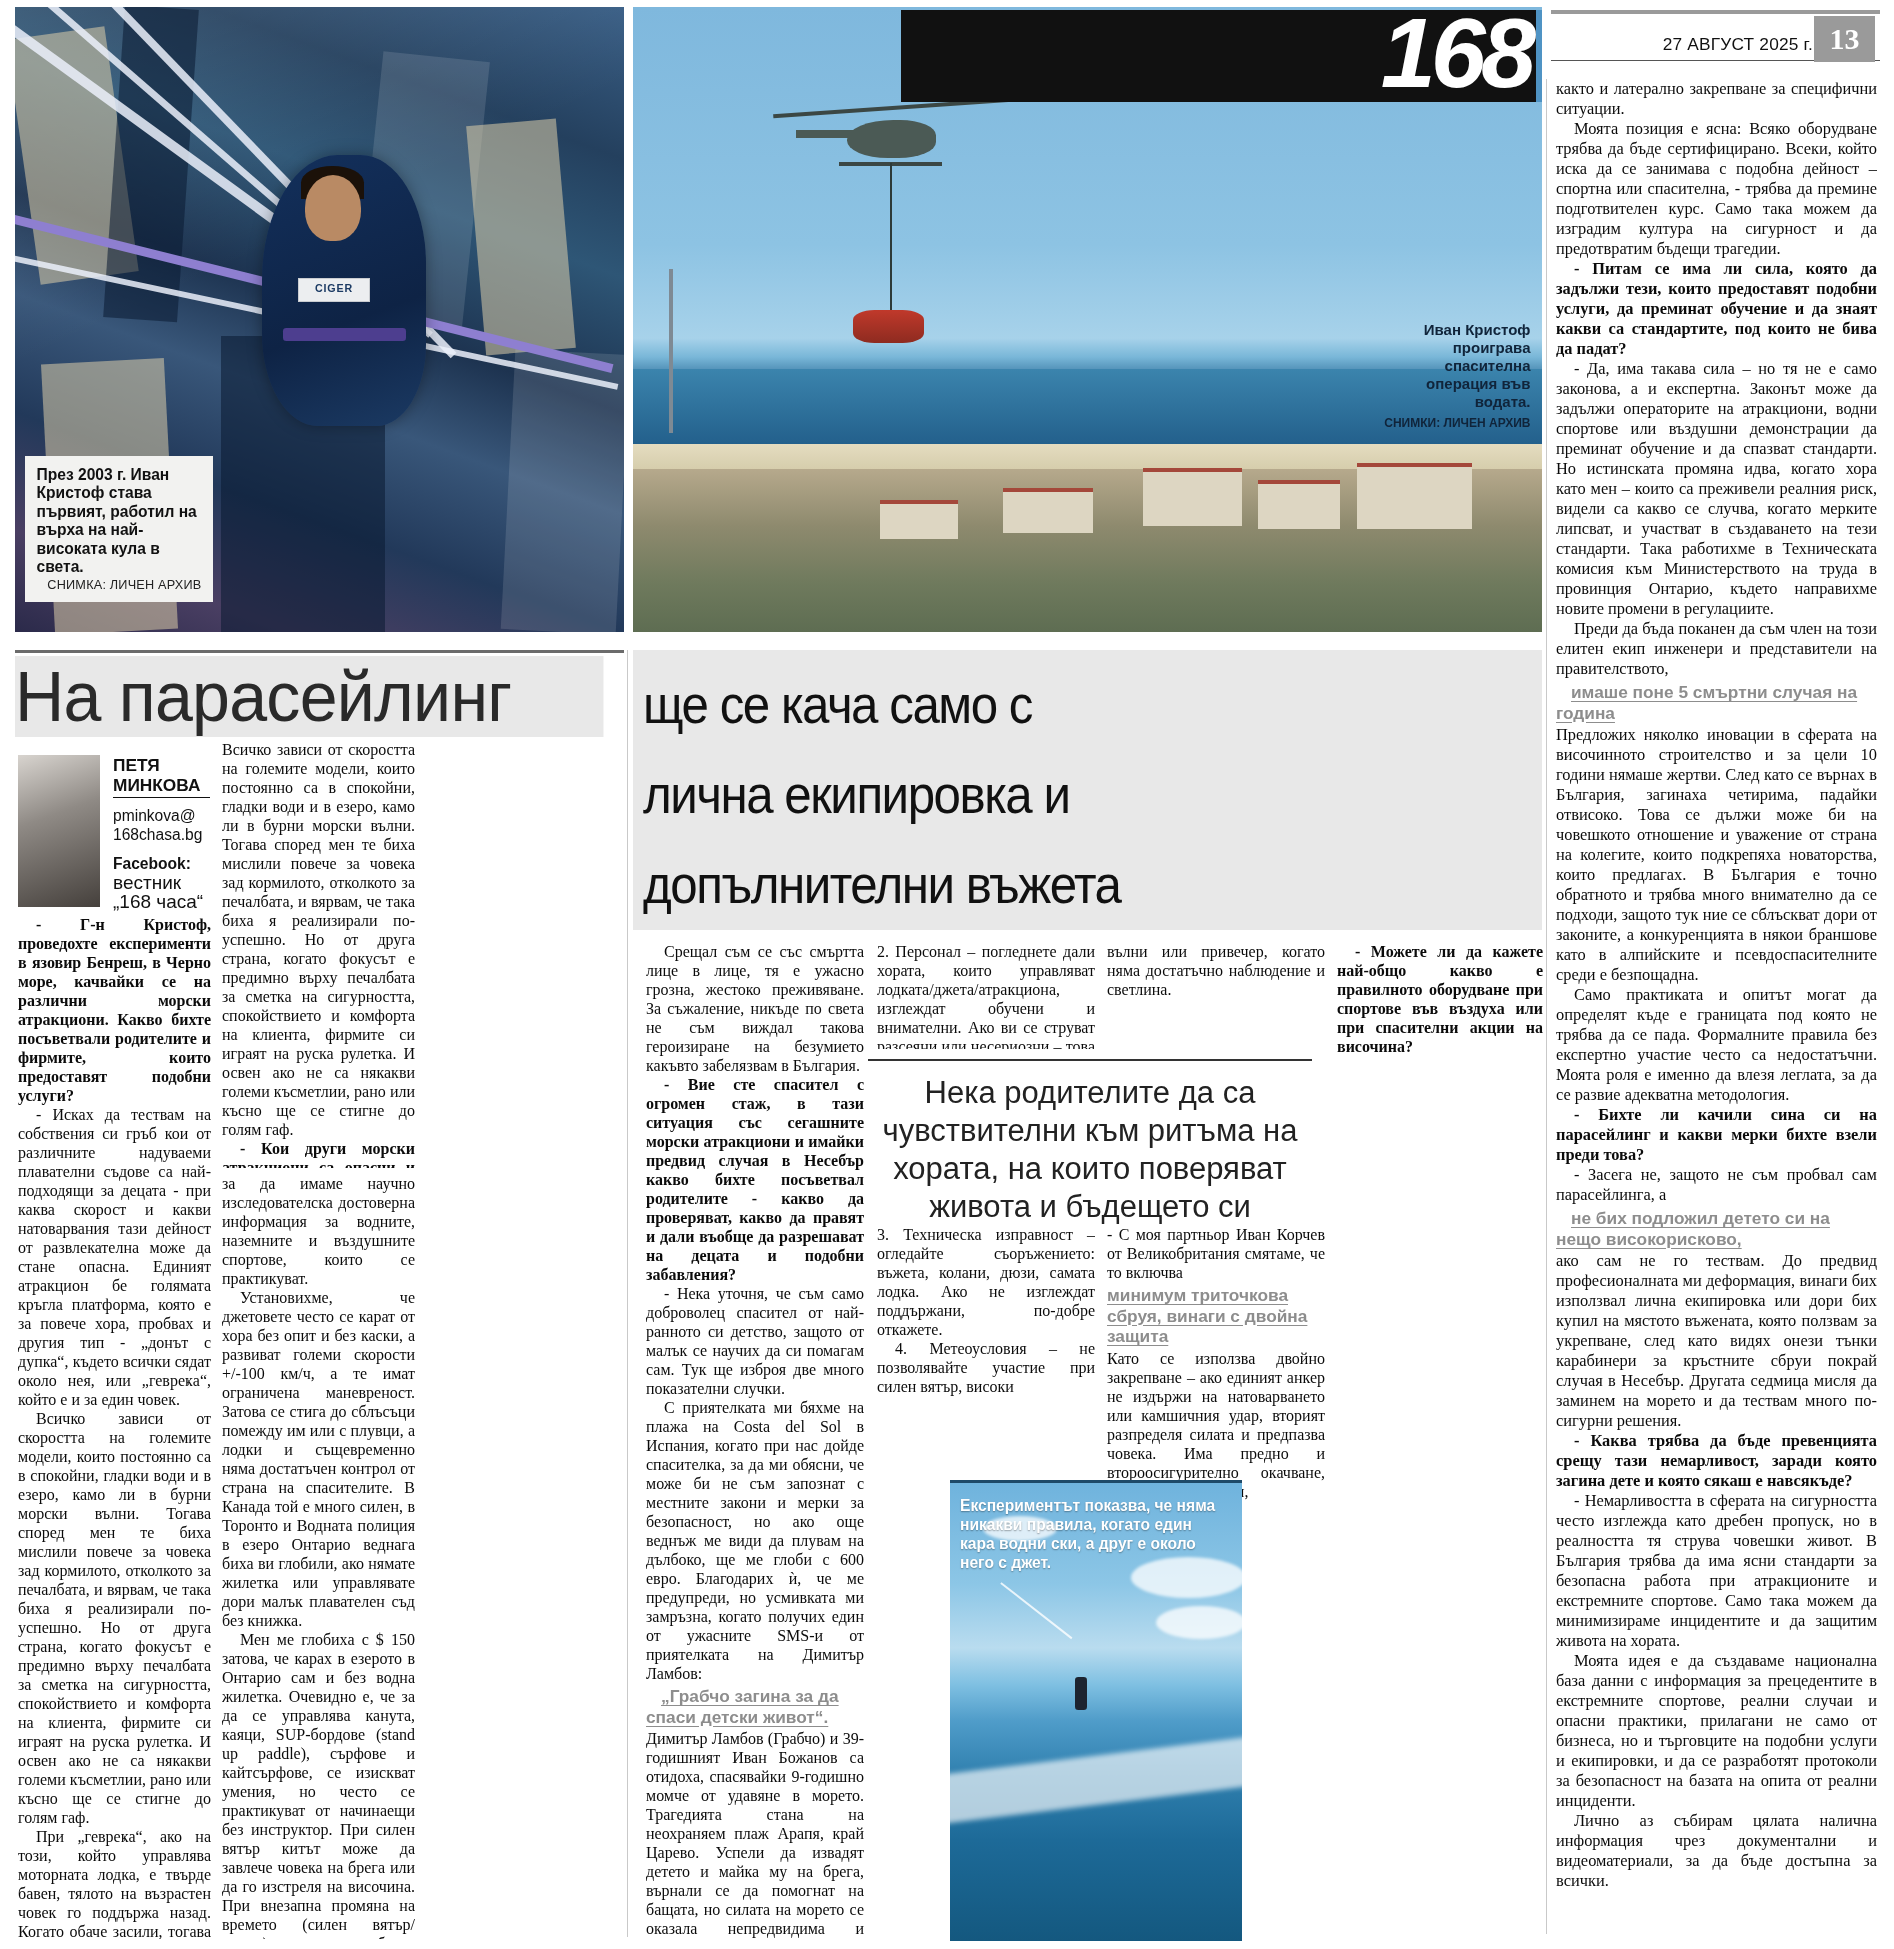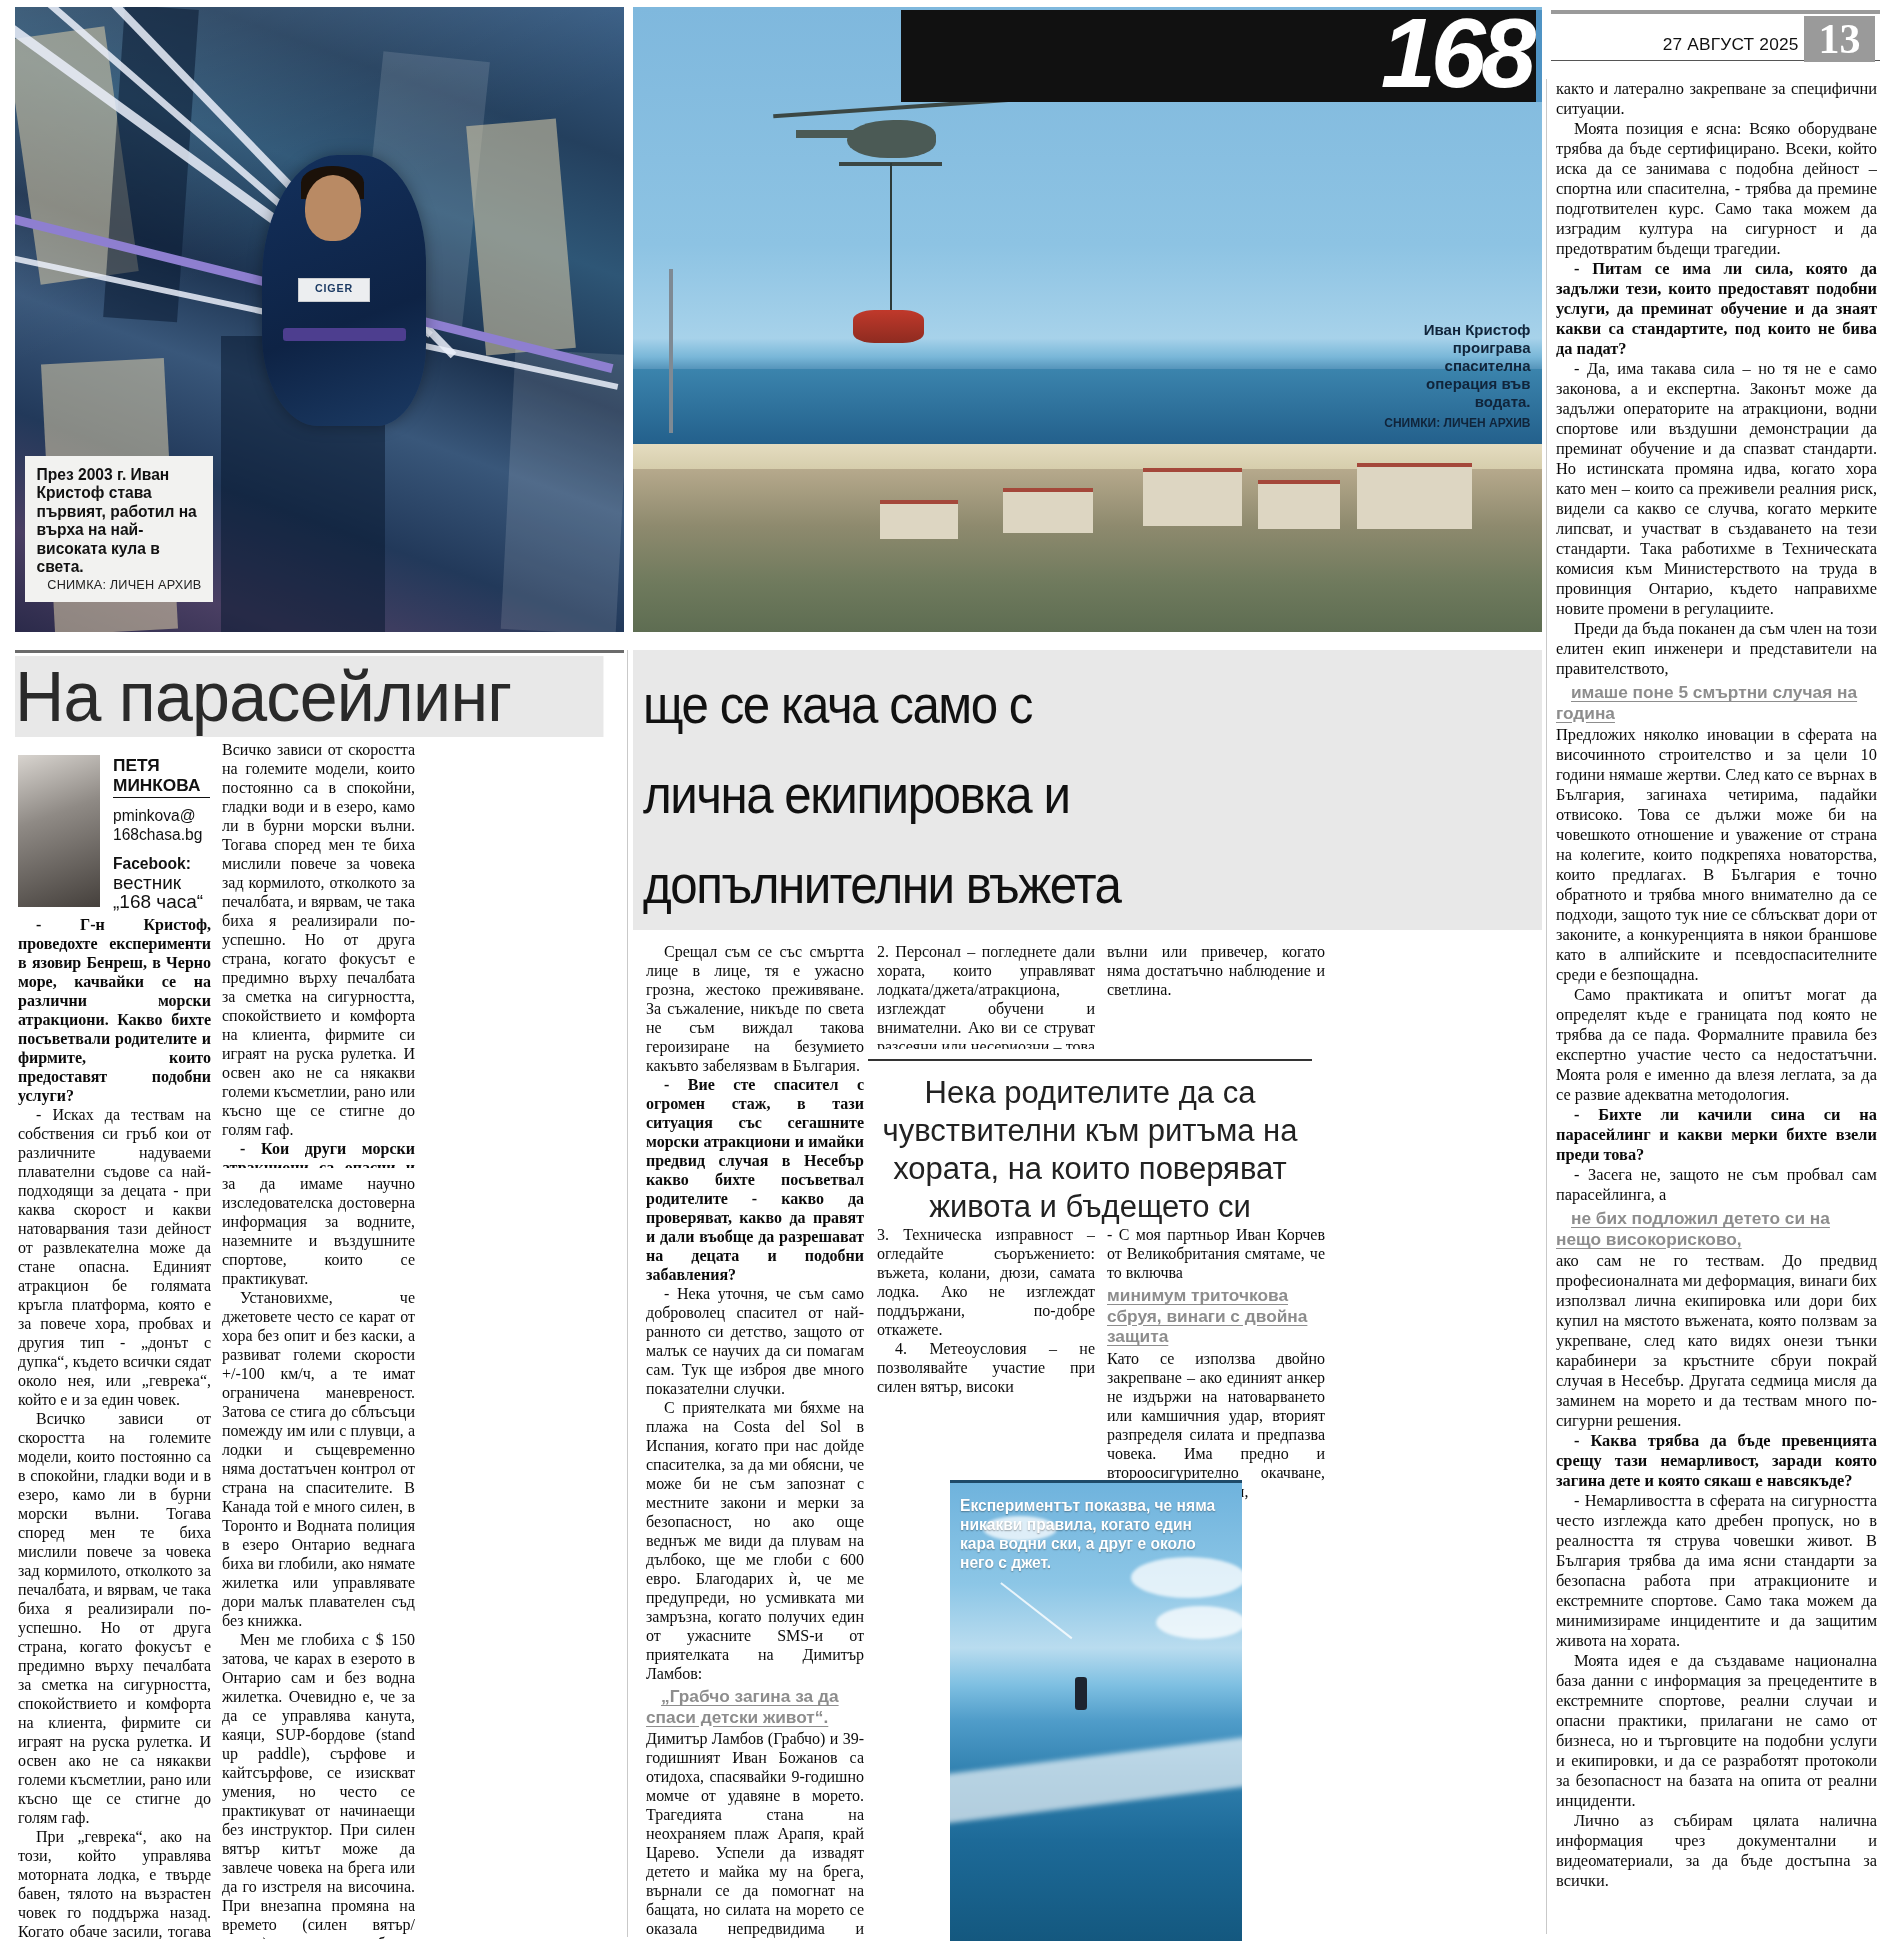--- a/index.html
+++ b/index.html
@@ -141,23 +141,23 @@
     position:absolute; left:1551px; top:10px; width:329px; height:51px;
     border-top:4.1px solid #9a9a9a; border-bottom:1.6px solid #555;
     background:#fff;
   }
   #rail-header .date {
     position:absolute; right:67px; top:20px;
     font-family:"Liberation Sans",sans-serif;
     font-size:17.3px; font-weight:400; color:#111; letter-spacing:0.2px;
   }
   #rail-header .pagenum {
-    position:absolute; right:5px; top:1.6px; width:71px; height:46px;
+    position:absolute; right:5px; top:1.6px; width:61px; height:46px;
     background:#9a9a9a; color:#fff;
-    font-family:"Liberation Serif",serif; font-weight:700; font-size:42px;
+    font-family:"Liberation Serif",serif; font-weight:700; font-size:30px;
     line-height:46px; text-align:center;
   }
   #rail-header .vrule {
     position:absolute; right:61px; top:1.6px; width:1.6px; height:46px; background:#555;
   }
 
   
   #kicker-rule { position:absolute; left:15px; top:650px; width:609px; height:2.5px; background:#6b6b6b; }
   #kicker {
     position:absolute; left:15px; top:656px; width:613px; height:81px;
@@ -384,20 +384,24 @@
 
   <div class="col" id="col5a" style="left:1107px; top:942px; width:218px; height:107px; overflow:hidden;">
     <p class="noind">вълни или привечер, когато няма достатъчно наблюдение и светлина.</p>
   </div>
   <div class="col" id="col5b" style="left:1107px; top:1225px; width:218px; height:625px; overflow:hidden;">
     <p class="noind">- С моя партньор Иван Корчев от Великобритания смятаме, че то включва</p>
     <div class="sub-ul c">минимум триточкова сбруя, винаги с двойна защита</div>
     <p class="noind">Като се използва двойно закрепване – ако единият анкер не издържи на натоварването или камшичния удар, вторият разпределя силата и предпазва човека. Има предно и второосигурително окачване, гръбно за евакуация,</p>
   </div>
 
+  <div class="col" id="col6" style="left:1337px; top:942px; width:206px; height:271px; overflow:hidden;">
+    <p class="noind"></p>
+    <p class="q">- Можете ли да кажете най-общо какво е правилното оборудване при спортове във въздуха или при спасителни акции на височина?</p>
+  </div>
 
   <div class="pullquote" id="pq-mid">Нека родителите да са чувствителни към ритъма на хората, на които поверяват живота и бъдещето си</div>
 
   <div class="col" id="col-rail" style="left:1556px; top:79px; width:321px; height:1855px; overflow:hidden; font-size:16.4px; line-height:20px;">
     <p class="noind">както и латерално закрепване за специфични ситуации.</p>
     <p>Моята позиция е ясна: Всяко оборудване трябва да бъде сертифицирано. Всеки, който иска да се занимава с подобна дейност – спортна или спасителна, - трябва да премине подготвителен курс. Само така можем да изградим култура на сигурност и да предотвратим бъдещи трагедии.</p>
     <p class="q">- Питам се има ли сила, която да задължи тези, които предоставят подобни услуги, да преминат обучение и да знаят какви са стандартите, под които не бива да падат?</p>
     <p>- Да, има такава сила – но тя не е само законова, а и експертна. Законът може да задължи операторите на атракциони, водни спортове или въздушни демонстрации да преминат обучение и да спазват стандарти. Но истинската промяна идва, когато хора като мен – които са преживели реалния риск, видели са какво се случва, когато мерките липсват, и участват в създаването на тези стандарти. Така работихме в Техническата комисия към Министерството на труда в провинция Онтарио, където направихме новите промени в регулациите.</p>
     <p>Преди да бъда поканен да съм член на този елитен екип инженери и представители на правителството,</p>
     <div class="sub-ul">имаше поне 5 смъртни случая на година</div>

